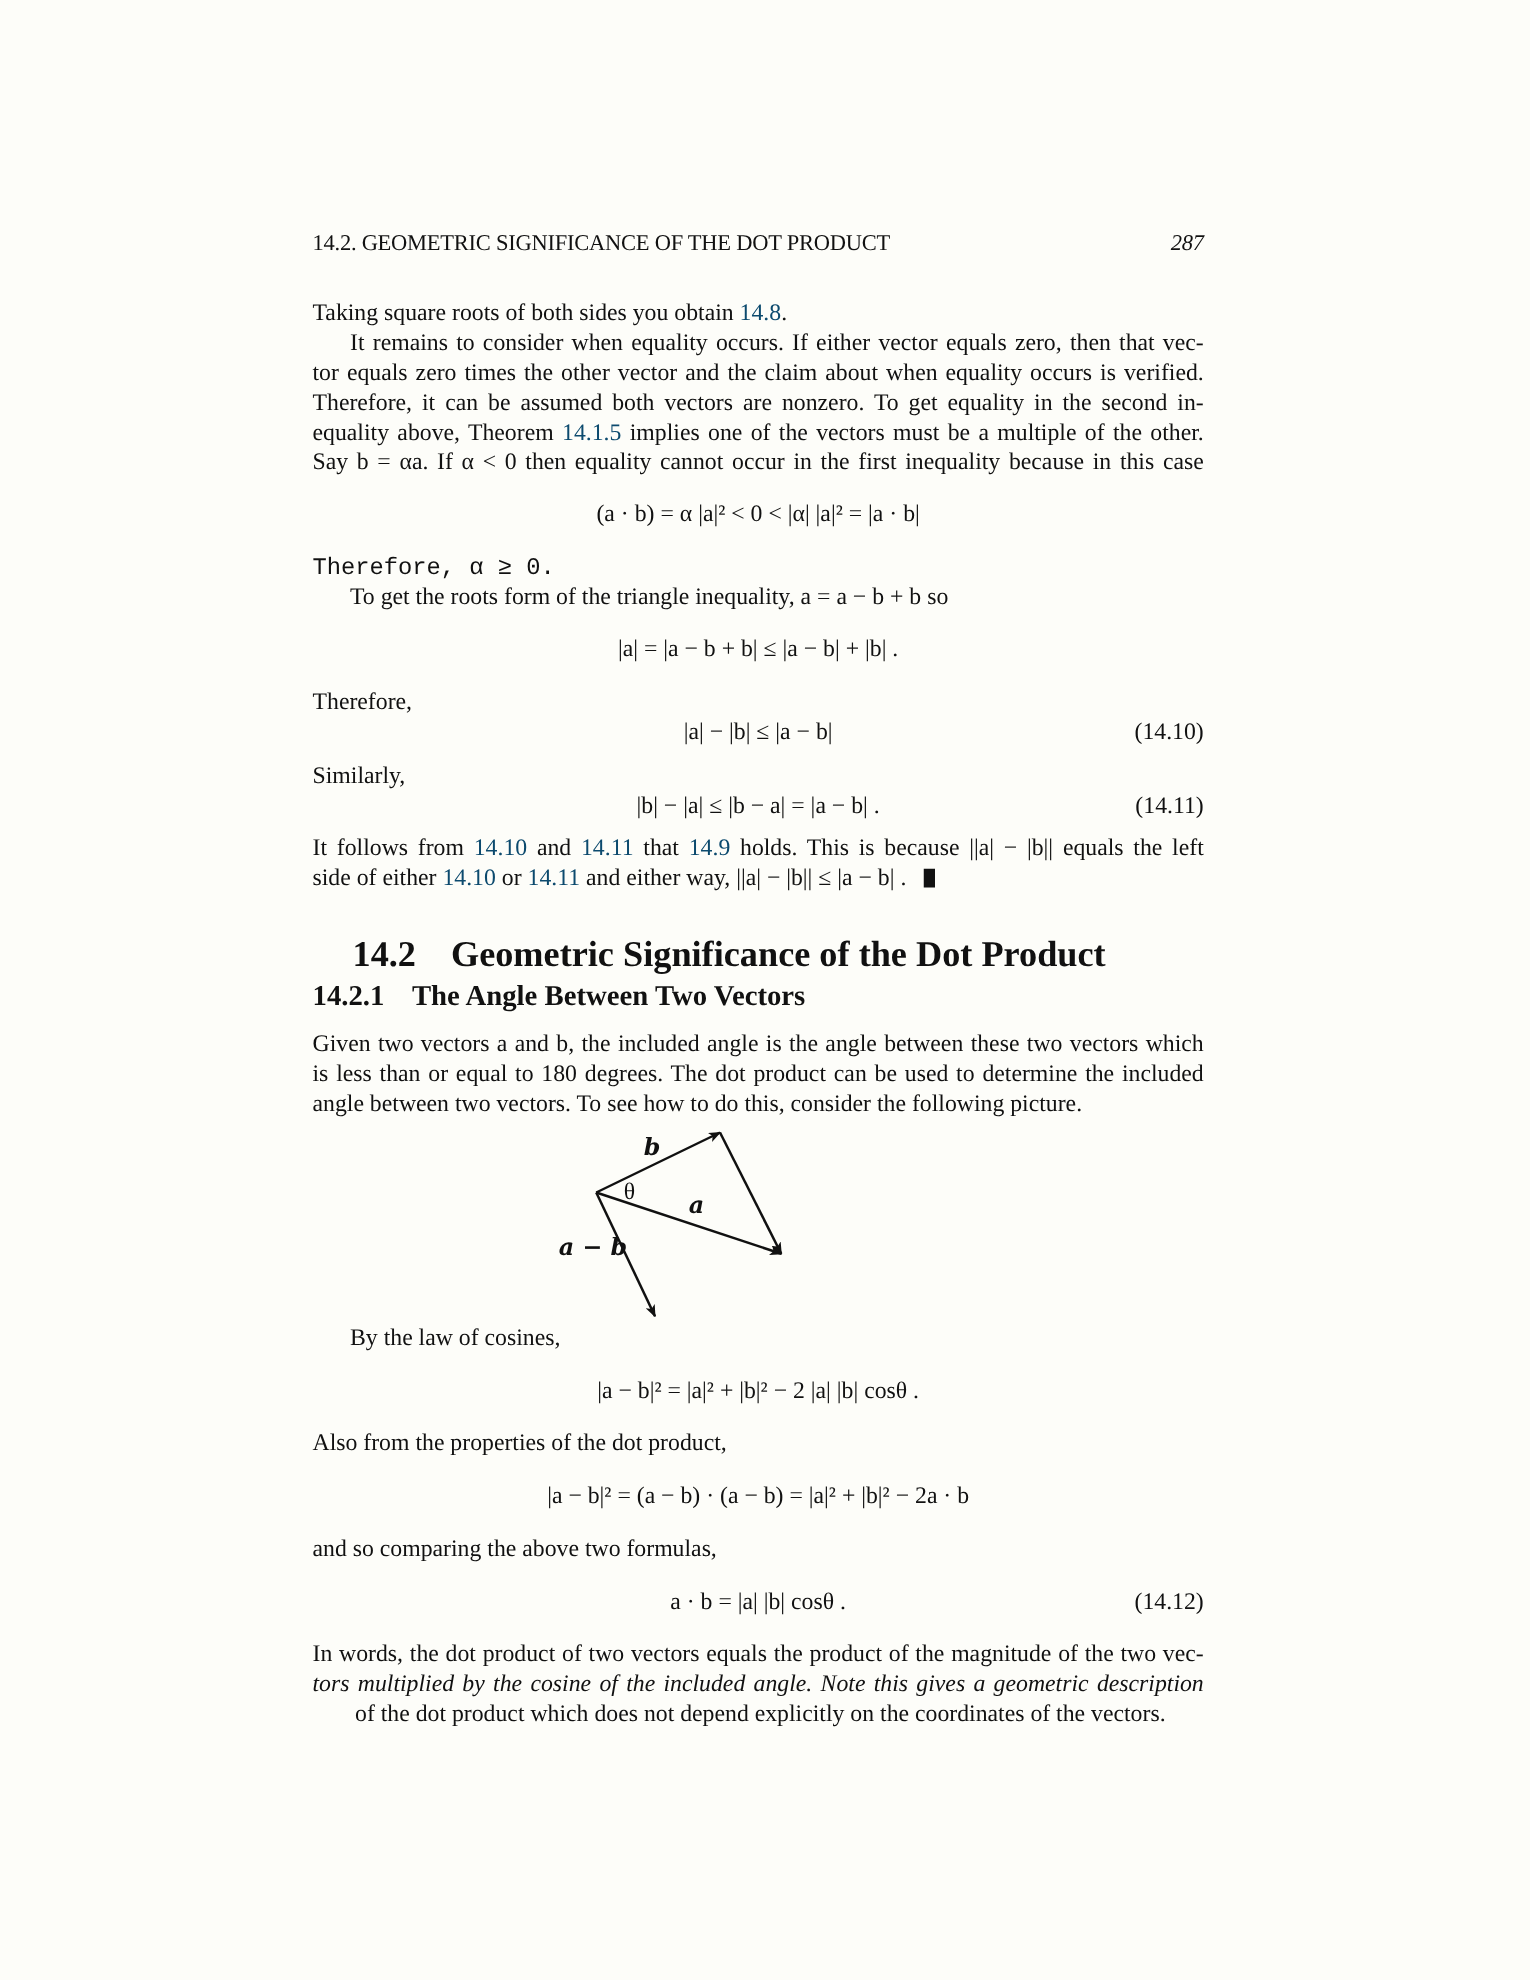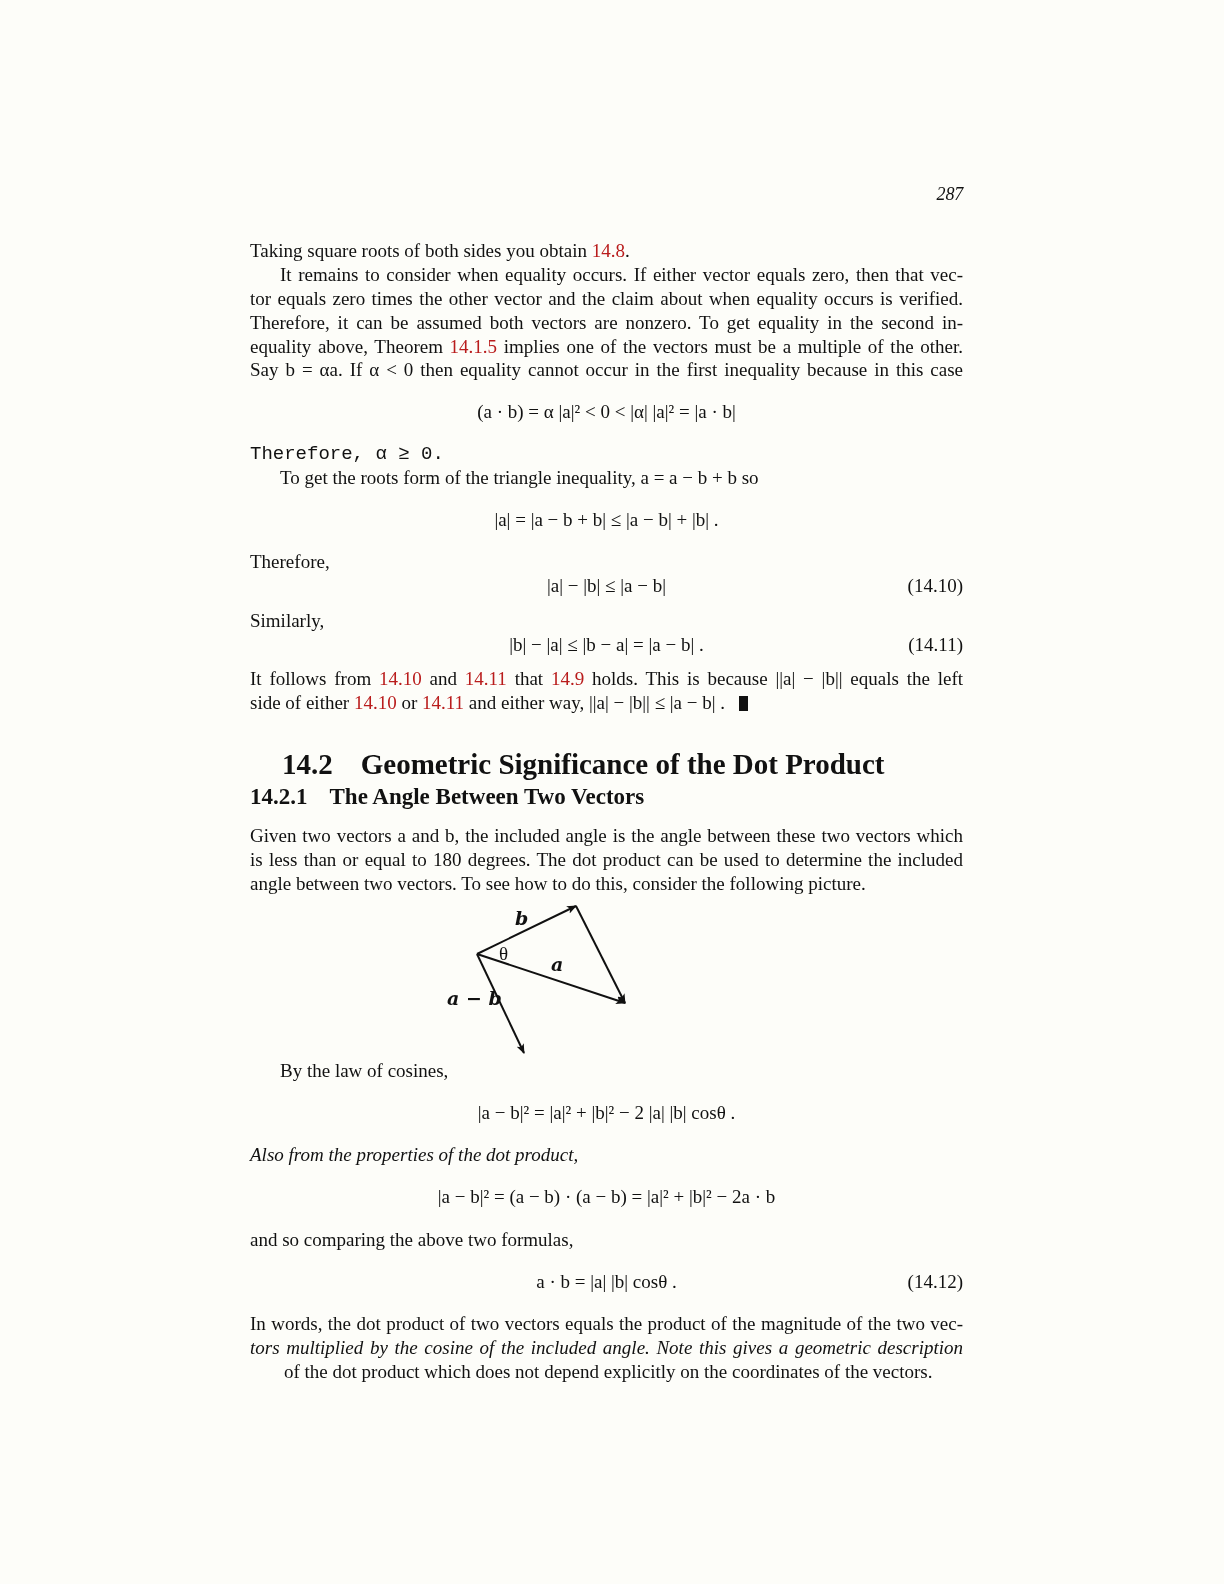--- a/index.html
+++ b/index.html
@@ -7,38 +7,39 @@
     width: 1224px; height: 1584px;
     background: #fdfdf9;
     font-family: "Liberation Serif", "DejaVu Serif", serif;
     color: #111;
     position: relative;
     overflow: hidden;
   }
   .line { position: absolute; left: 250px; width: 713px; font-size: 19px; line-height: 24px; white-space: nowrap; }
   .just { text-align: justify; text-align-last: justify; }
   .indent { padding-left: 30px; box-sizing: border-box; }
-  .link { color: #b91c1c; }
+  .link { color: #0c4a6e; }
   .mi { font-style: italic; font-weight: bold; font-family: "DejaVu Serif", serif; font-size: 17px; }
   .center { text-align: center; }
   .eqno { position: absolute; right: 0; top: 0; }
   .running-head { position: absolute; left: 250px; top: 184px; width: 713px; font-size: 18px; letter-spacing: -0.2px; }
   .running-head .pno { position: absolute; right: 0; top: 0; font-style: italic; }
   h2.section { position: absolute; left: 270px; top: 736px; margin: 12px; font-size: 29px; font-weight: bold; white-space: nowrap; }
   h3.subsection { position: absolute; left: 250px; top: 784px; margin: 0; font-size: 23px; font-weight: bold; white-space: nowrap; }
   .num-gap { display: inline-block; width: 28px; }
   .num-gap2 { display: inline-block; width: 22px; }
   .qed { display: inline-block; width: 9px; height: 15px; background: #111; vertical-align: -2px; margin-left: 14px; }
   .diagram { position: absolute; left: 430px; top: 895px; width: 220px; height: 170px; }
   .diag-label { position: absolute; font-size: 19px; white-space: nowrap; }
 </style>
 </head>
 <body>
 
 <div class="running-head">
+  <span>14.2. GEOMETRIC SIGNIFICANCE OF THE DOT PRODUCT</span>
   <span class="pno">287</span>
 </div>
 
 <div class="line" style="top:239px;">
   <span>Taking square roots of both sides you obtain </span><a class="link">14.8</a><span>.</span>
 </div>
 <div class="line just indent" style="top:263px;">It remains to consider when equality occurs. If either vector equals zero, then that vec-</div>
 <div class="line just" style="top:287px;">tor equals zero times the other vector and the claim about when equality occurs is verified.</div>
 <div class="line just" style="top:311px;">Therefore, it can be assumed both vectors are nonzero.  To get equality in the second in-</div>
 <div class="line just" style="top:335px;">
@@ -102,21 +103,21 @@
   </svg>
   <span class="diag-label mi" style="left:85px; top:12px;">b</span>
   <span class="diag-label" style="left:69px; top:48px;">θ</span>
   <span class="diag-label mi" style="left:121px; top:58px;">a</span>
   <span class="diag-label mi" style="left:17px; top:92px;">a − b</span>
 </div>
 
 <div class="line indent" style="top:1059px;">By the law of cosines,</div>
 <div class="line center" style="top:1101px;">|a − b|² = |a|² + |b|² − 2 |a| |b| cosθ .</div>
 
-<div class="line" style="top:1143px;font-style:italic;">Also from the properties of the dot product,</div>
+<div class="line" style="top:1143px;">Also from the properties of the dot product,</div>
 <div class="line center" style="top:1185px;">|a − b|² = (a − b) · (a − b) = |a|² + |b|² − 2a · b</div>
 
 <div class="line" style="top:1228px;">and so comparing the above two formulas,</div>
 <div class="line center" style="top:1270px;">
   <span>a · b = |a| |b| cosθ .</span>
   <span class="eqno">(14.12)</span>
 </div>
 
 <div class="line just" style="top:1312px;">In words, the dot product of two vectors equals the product of the magnitude of the two vec-</div>
 <div class="line just" style="top:1336px;font-style:italic;">tors multiplied by the cosine of the included angle. Note this gives a geometric description</div>

